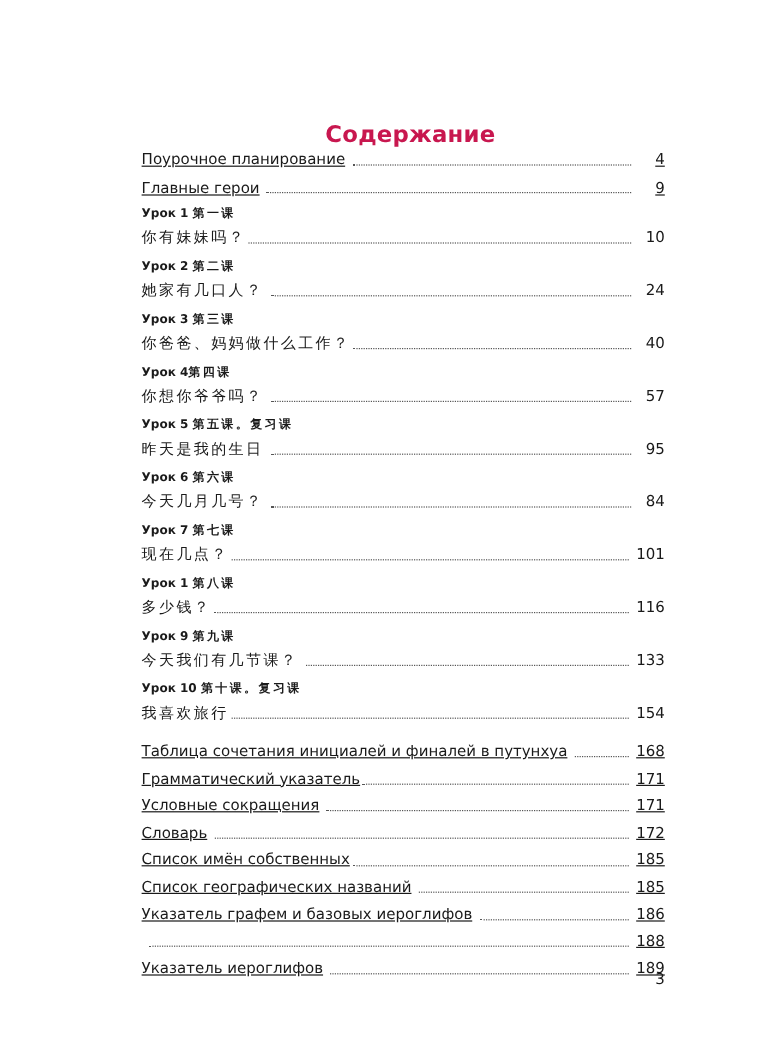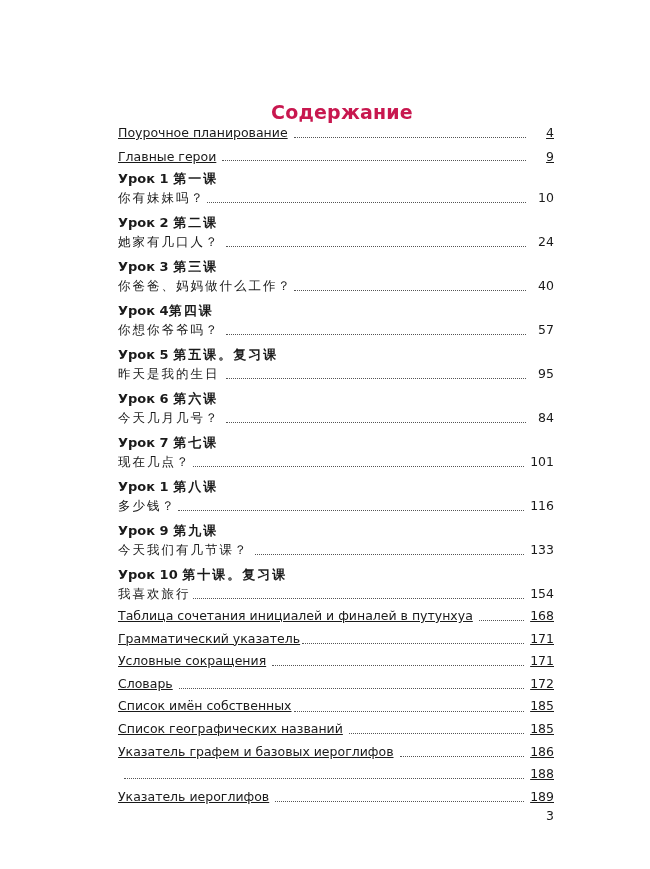--- a/index.html
+++ b/index.html
@@ -14,21 +14,21 @@
       letter-spacing: 0.2px;
     }
     .toc {
       position: absolute; left: 118px; width: 436px; top: 121px;
       font-size: 12.5px;
     }
     .entry { display: flex; align-items: flex-end; height: 22px; line-height: 22px; text-decoration: underline; }
     .entry.simple { height: 22.6px; line-height: 22.6px; }
     .entry.first-simple { height: 23.5px; line-height: 23.5px; }
     .lesson { margin-top: 2px; }
-    .lesson-head { height: 18px; line-height: 18px; font-weight: bold; font-size: 13px; }
+    .lesson-head { height: 18px; line-height: 18px; font-weight: bold; font-size: 10px; }
     .lesson-sub { display: flex; align-items: center; height: 19px; line-height: 19px; margin-bottom: 7px; }
     .cjk { font-family: "DejaVu Serif", "Liberation Serif", serif; letter-spacing: 2px; }
     .text { white-space: nowrap; flex: 0 0 auto; }
     .leader {
       flex: 1 1 auto; margin: 0 6px; height: 1px; align-self: center;
       border-bottom: 1.6px dotted #555; position: relative; top: 4px;
     }
     .leader.tight { margin-left: 2px; }
     .page { flex: 0 0 auto; white-space: nowrap; text-align: right; min-width: 22px; }
     .folio { position: absolute; right: 96px; top: 808px; font-size: 12.5px; }
@@ -156,21 +156,21 @@
       <span class="leader"></span>
       <span class="page">133</span>
     </div>
   </div>
 
   <div class="lesson">
     <div class="lesson-head">
       <span>Урок 10</span>
       <span class="cjk">第十课。复习课</span>
     </div>
-    <div class="lesson-sub" style="margin-bottom:2px;">
+    <div class="lesson-sub" style="margin-bottom:12px;">
       <span class="text cjk">我喜欢旅行</span>
       <span class="leader tight"></span>
       <span class="page">154</span>
     </div>
   </div>
 
   <div class="entry simple">
     <span class="text">Таблица сочетания инициалей и финалей в путунхуа</span>
     <span class="leader"></span>
     <span class="page">168</span>

